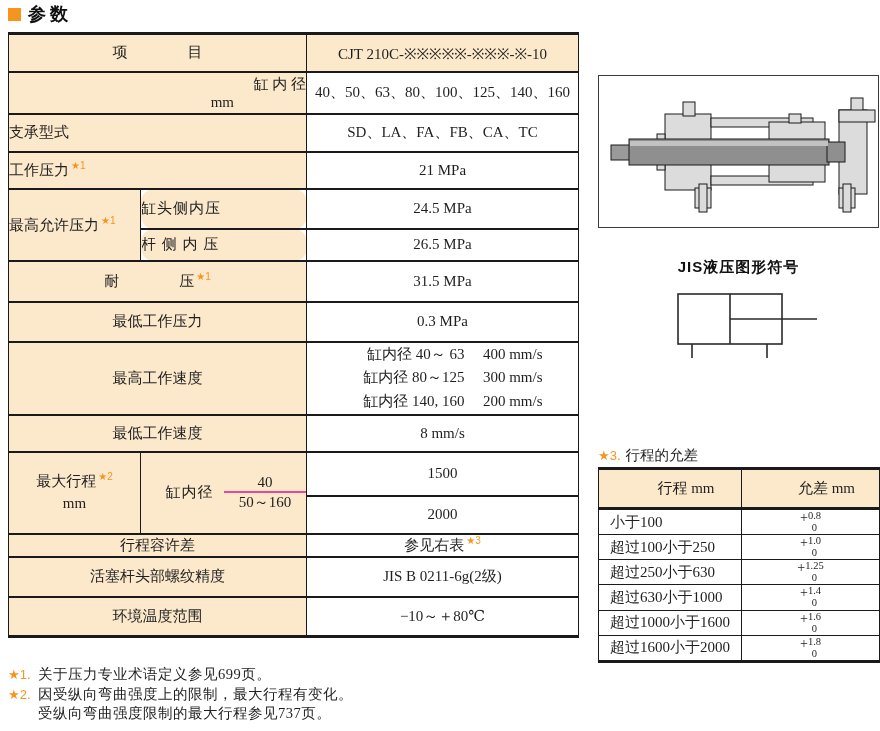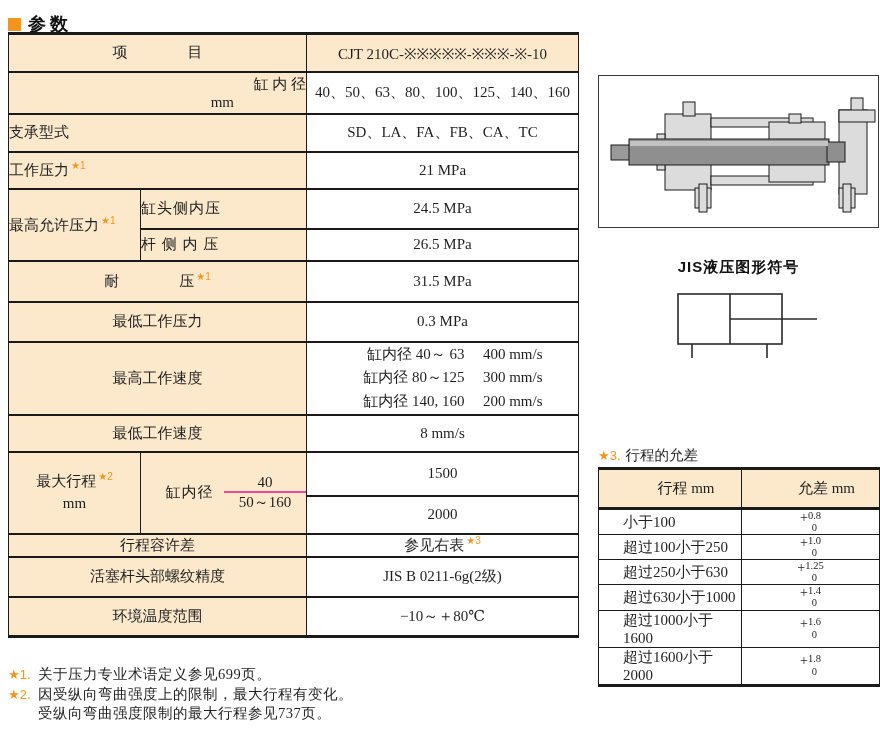--- a/index.html
+++ b/index.html
@@ -8,21 +8,21 @@
     position: relative;
     background: #ffffff;
     color: #1f1f1f;
     font-family: "Liberation Serif", "DejaVu Serif", serif;
     font-size: 15px;
     overflow: hidden;
   }
 
   
   .page-title {
-    position: absolute; left: 8px; top: 12px;
+    position: absolute; left: 8px; top: 2px;
     display: flex; align-items: center; gap: 7px;
     font-family: "Liberation Sans", "DejaVu Sans", sans-serif;
     font-weight: bold; font-size: 18px; letter-spacing: 4px; color: #111; text-align: right;
   }
   .title-square { width: 13px; height: 13px; background: #F7941D; display: inline-block; }
 
   
   table.spec {
     position: absolute; left: 8px; top: 32px; width: 570px;
     border-collapse: collapse; table-layout: fixed;
@@ -32,21 +32,21 @@
   table.spec td {
     border-top: 2px solid #1a1a1a; border-bottom: 2px solid #1a1a1a;
     border-left: 1px solid #1a1a1a; border-right: 1px solid #1a1a1a;
     padding: 0; vertical-align: middle; overflow: hidden;
   }
   td.lbl { background: #FCE9CC; }
   td.val { background: #ffffff; text-align: center; border-left-width: 2px; }
   td.hdr { border-bottom-width: 3px; background: #FCE9CC; }
   .tcenter { text-align: center; }
   .tleft   { text-align: left; padding-left: 10px; }
-  .subleft { text-align: left; padding-left: 20px; letter-spacing: 1px; }
+  .subleft { text-align: left; padding-left: 20px; letter-spacing: 1px; border-radius: 13px; }
   sup.star {
     font-family: "Liberation Sans", "DejaVu Sans", sans-serif;
     font-size: 10px; color: #F7941D; margin-left: 2px; letter-spacing: 0;
   }
   .flexrow { display: flex; align-items: flex-end; flex-direction: column; }
   .flexrow .u { margin-left: auto; margin-right: 72px; }
   .speed-block { display: flex; flex-direction: column; align-items: center; line-height: 1.55; }
   .speed-line { display: grid; grid-template-columns: 122px 62px; text-align: right; column-gap: 16px; }
   .group-cell { text-align: center; line-height: 1.45; }
   .inner-flex { display: flex; height: 100%; align-items: stretch; padding-left: 14px; }
@@ -80,21 +80,21 @@
     border-collapse: collapse; table-layout: fixed;
     border-top: 3px solid #1a1a1a; border-bottom: 3px solid #1a1a1a;
     border-left: 1px solid #1a1a1a; border-right: 1px solid #1a1a1a;
   }
   table.tol td {
     border-top: 1.5px solid #1a1a1a; border-bottom: 1.5px solid #1a1a1a;
     border-left: 1px solid #1a1a1a; border-right: 1px solid #1a1a1a;
     padding: 0; vertical-align: middle;
   }
   table.tol td.thdr { background: #FCE9CC; text-align: center; border-bottom-width: 3px; height: 40px; padding-left: 32px; }
-  table.tol td.stroke { text-align: left; padding-left: 24px; height: 24px; background: #fff; }
+  table.tol td.stroke { text-align: left; padding-left: 11px; height: 24px; background: #fff; }
   table.tol td.tolv { background: #fff; }
   .tolwrap { display: flex; align-items: flex-start; justify-content: center; }
   .tolwrap .sign { font-size: 14px; line-height: 1.1; }
   .tolwrap .stack { display: flex; flex-direction: column; align-items: center; font-size: 10.5px; line-height: 1.15; }
 
   
   .footnotes { position: absolute; left: 8px; top: 665px; font-size: 14.5px; line-height: 1.35; }
   .footnote { display: flex; align-items: flex-start; }
   .footnote .fstar {
     color: #F7941D; font-family: "Liberation Sans", "DejaVu Sans", sans-serif;

